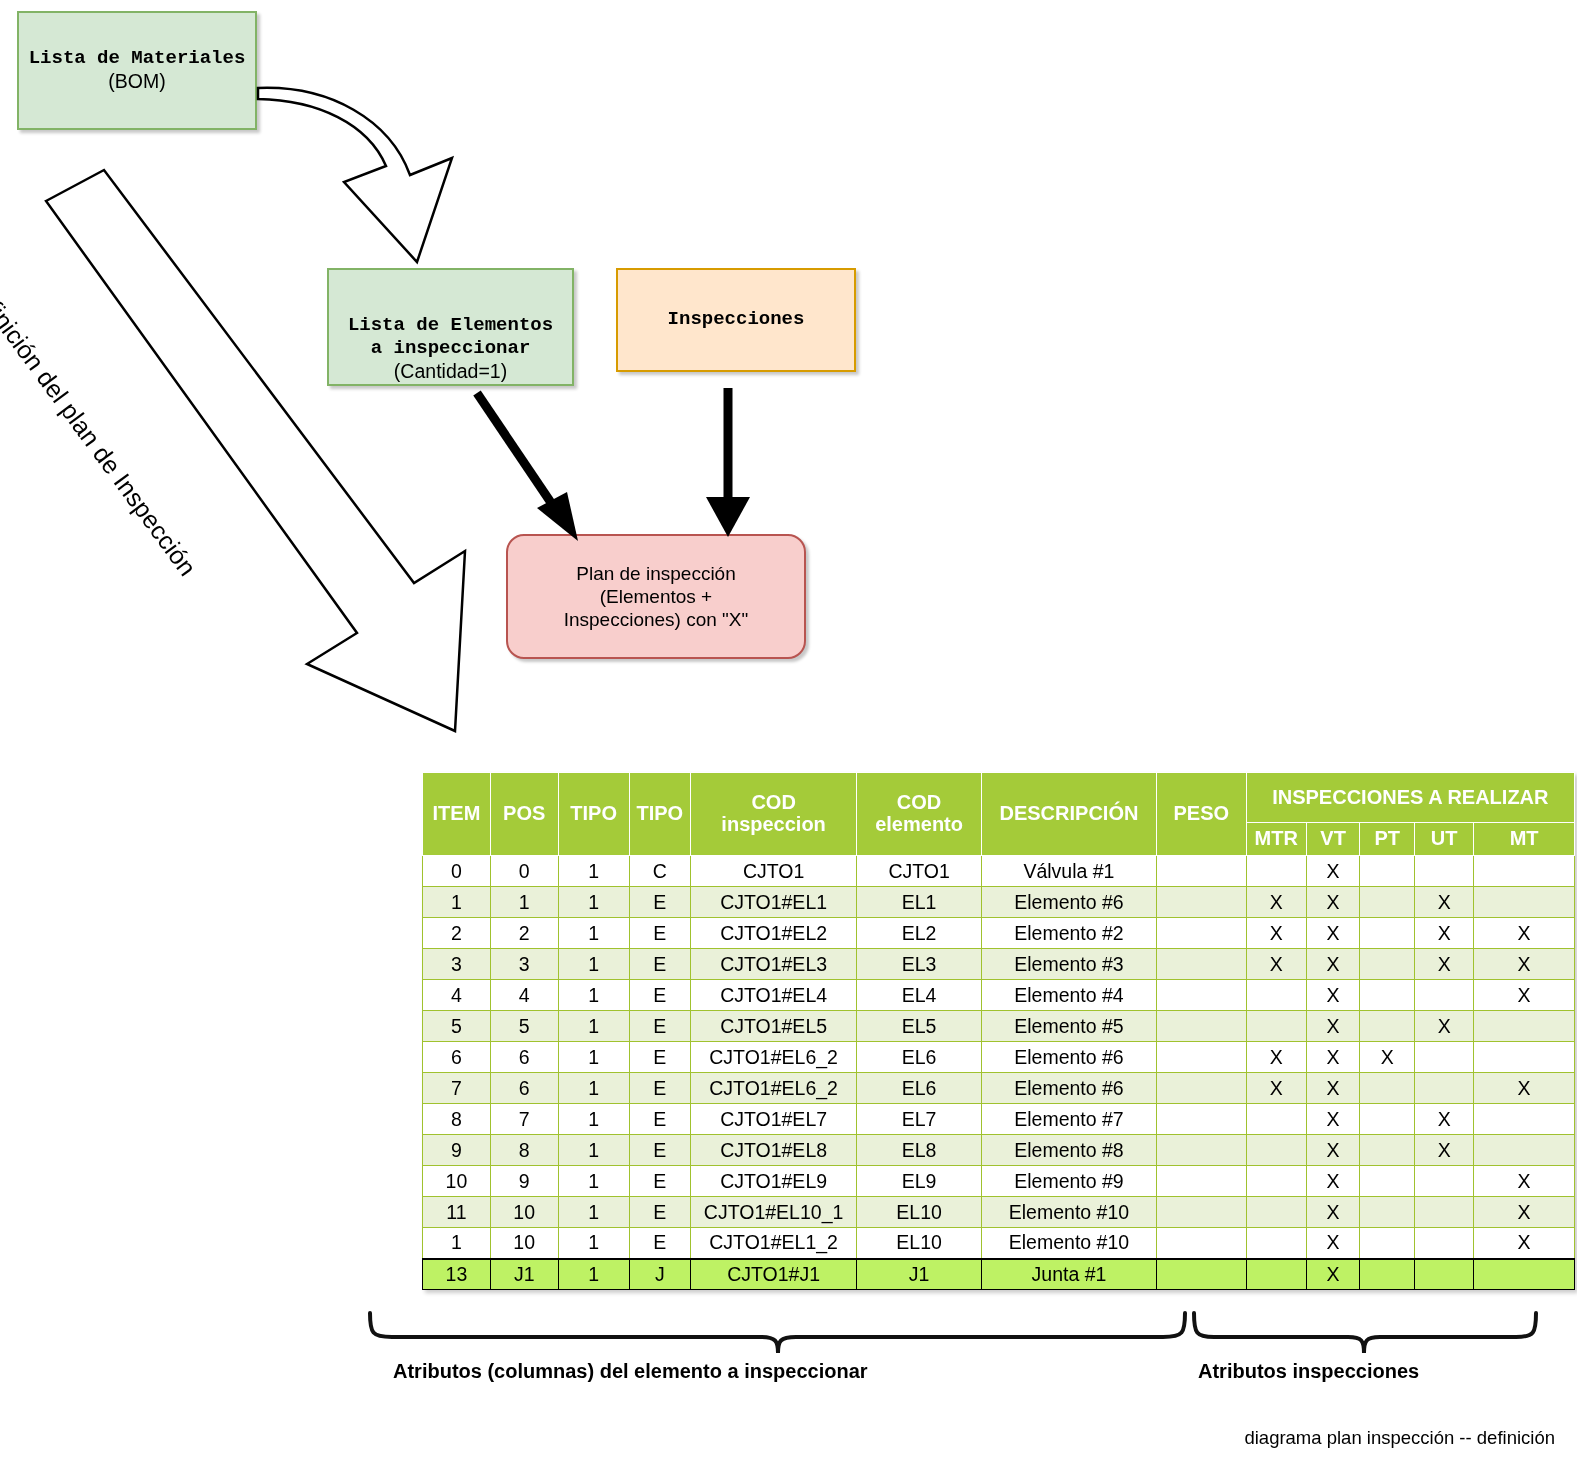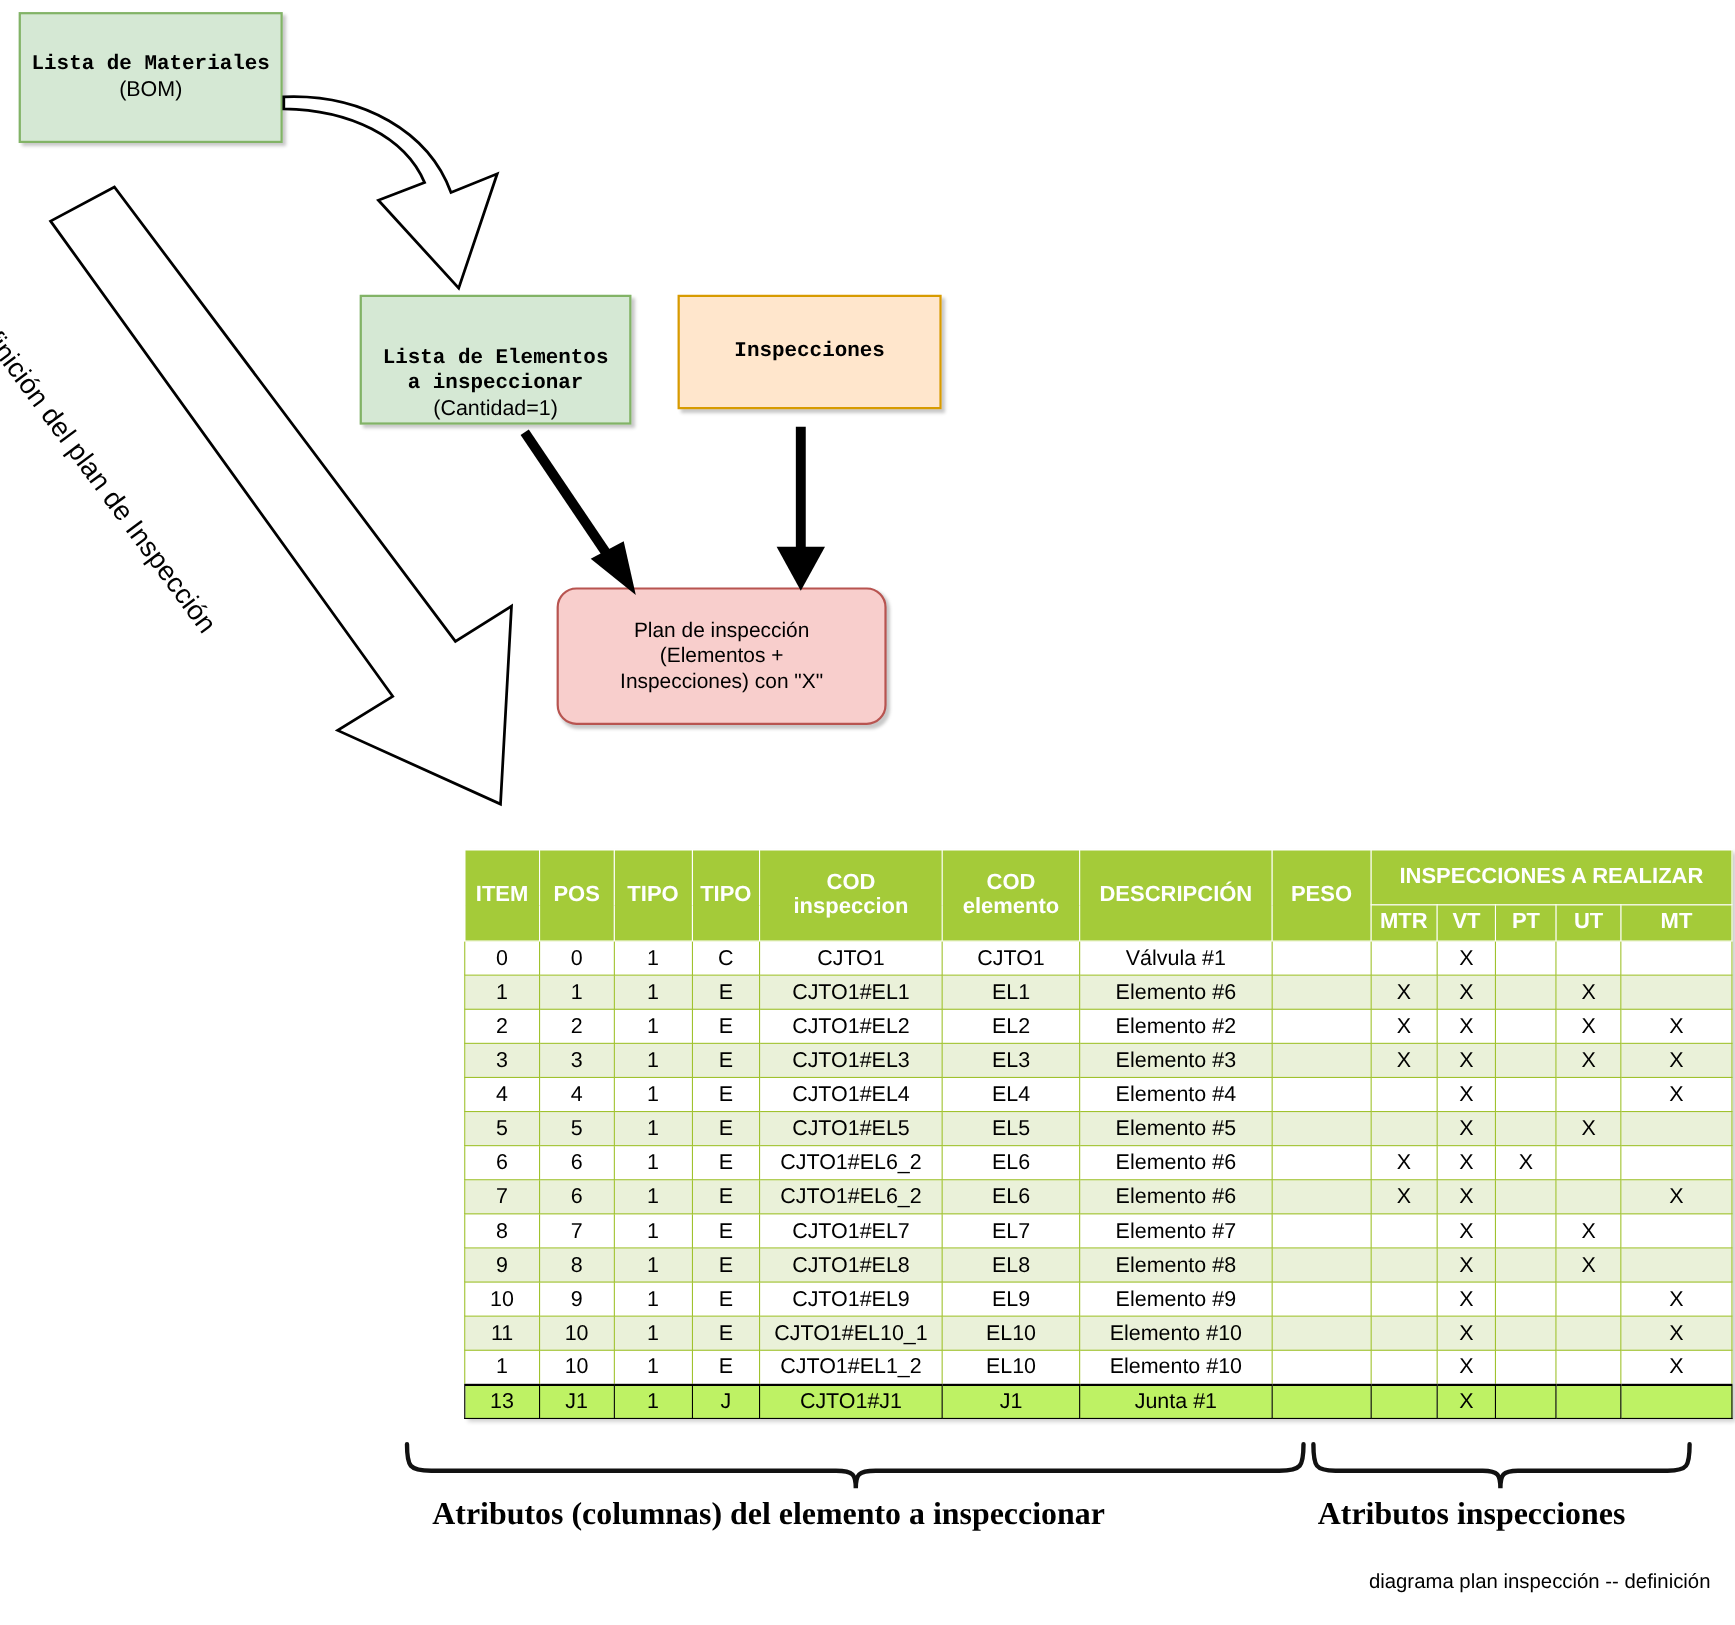--- a/index.html
+++ b/index.html
@@ -117,24 +117,23 @@
   .c-mtr  { width: 55px; }
   .c-vt   { width: 49px; }
   .c-pt   { width: 50px; }
   .c-ut   { width: 54px; }
   .c-mt   { width: 92px; }
 
   
   .brace-caption {
     position: absolute;
     font-weight: bold;
-    font-size: 29px;
+    font-size: 20px;
     color: #000;
     white-space: nowrap;
-    font-family: Liberation Serif, serif;
   }
   #caption-elemento { left: 393px; top: 1360px; }
   #caption-inspecciones { left: 1198px; top: 1360px; }
 
   #footer-note {
     position: absolute;
     right: 22px; top: 1427px;
     font-size: 18.5px;
     color: #000;
     white-space: nowrap;

